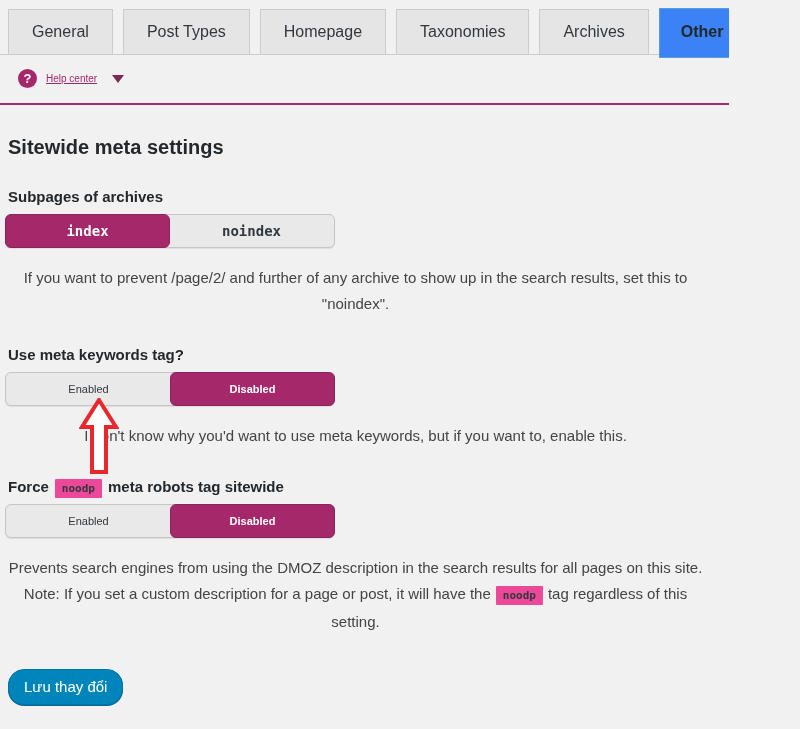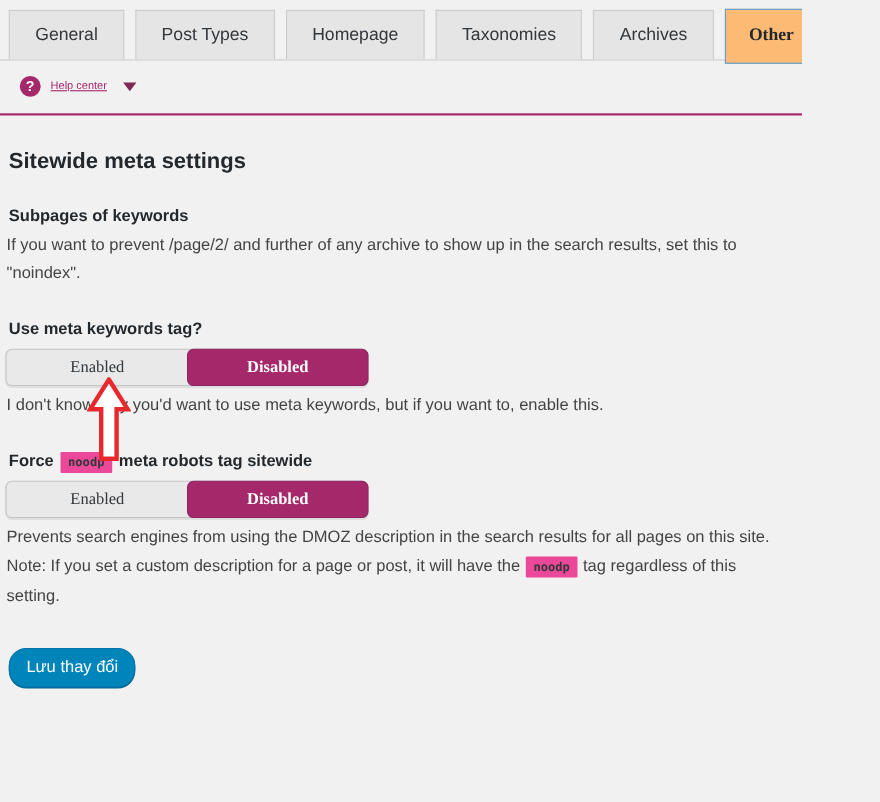--- a/index.html
+++ b/index.html
@@ -23,29 +23,28 @@
     background:#e5e5e5;
     border:1px solid #ccc;
     border-bottom:none;
     padding:13px 23px;
     font-size:16px;
     color:#32373c;
     cursor:pointer;
     white-space:nowrap;
   }
   .tab.active {
-    background:#fdba74;
+    background:#3b82f6;
     border:1px solid #5b9dd9;
     font-weight:700;
     color:#23282d;
     padding:14px 21px 16px;
     margin-bottom:-4px;
     position:relative;
     z-index:2;
-    font-family:Liberation Serif, serif;
   }
 
   
   .helpbar {
     display:flex;
     align-items:center;
     padding:14px 0 15px 18px;
     border-bottom:2px solid #a4286a;
   }
   .help-icon {
@@ -109,46 +108,46 @@
     border:1px solid #c5c5c5;
     border-radius:6px;
     display:flex;
     box-shadow:0 1px 1px rgba(0,0,0,0.08);
   }
   .seg {
     flex:1 1 50%;
     display:flex;
     align-items:center;
     justify-content:center;
-    font-size:15px;
+    font-size:11px;
     color:#32373c;
     cursor:pointer;
     border-radius:6px;
-    font-family:Liberation Serif, serif;
   }
   .seg.on {
     background:#a4286a;
     border:1px solid #8c2360;
     color:#fff;
     font-weight:700;
     margin:-1px;
   }
   .toggle.mono .seg {
     font-family:"DejaVu Sans Mono","Liberation Mono",monospace;
     font-size:14px;
     font-weight:700;
   }
 
   .desc {
-    margin-top:5px;
+    margin-top:17px;
     margin-left:1px;
     font-size:15px;
     line-height:26px;
     color:#444;
     max-width:788px;
+    text-align:center;
   }
   .desc .inline-code { margin:0 5px; font-weight:700; }
 
   .section { position:relative; }
   .arrow-annotation {
     position:absolute;
     left:74px;
     top:52px;
     z-index:5;
     pointer-events:none;
@@ -188,21 +187,25 @@
     <a class="help-link">Help center</a>
     <span class="help-caret"></span>
   </div>
 
   <div class="content">
 
     <h1 class="page-title">Sitewide meta settings</h1>
 
     
     <div class="section">
-      <div class="field-label">Subpages of keywords</div>
+      <div class="field-label">Subpages of archives</div>
+      <div class="toggle mono">
+        <div class="seg on">index</div>
+        <div class="seg">noindex</div>
+      </div>
       <p class="desc">If you want to prevent /page/2/ and further of any archive to show up in the search results, set this to "noindex".</p>
     </div>
 
     
     <div class="section">
       <div class="field-label">Use meta keywords tag?</div>
       <div class="toggle">
         <div class="seg">Enabled</div>
         <div class="seg on">Disabled</div>
       </div>

